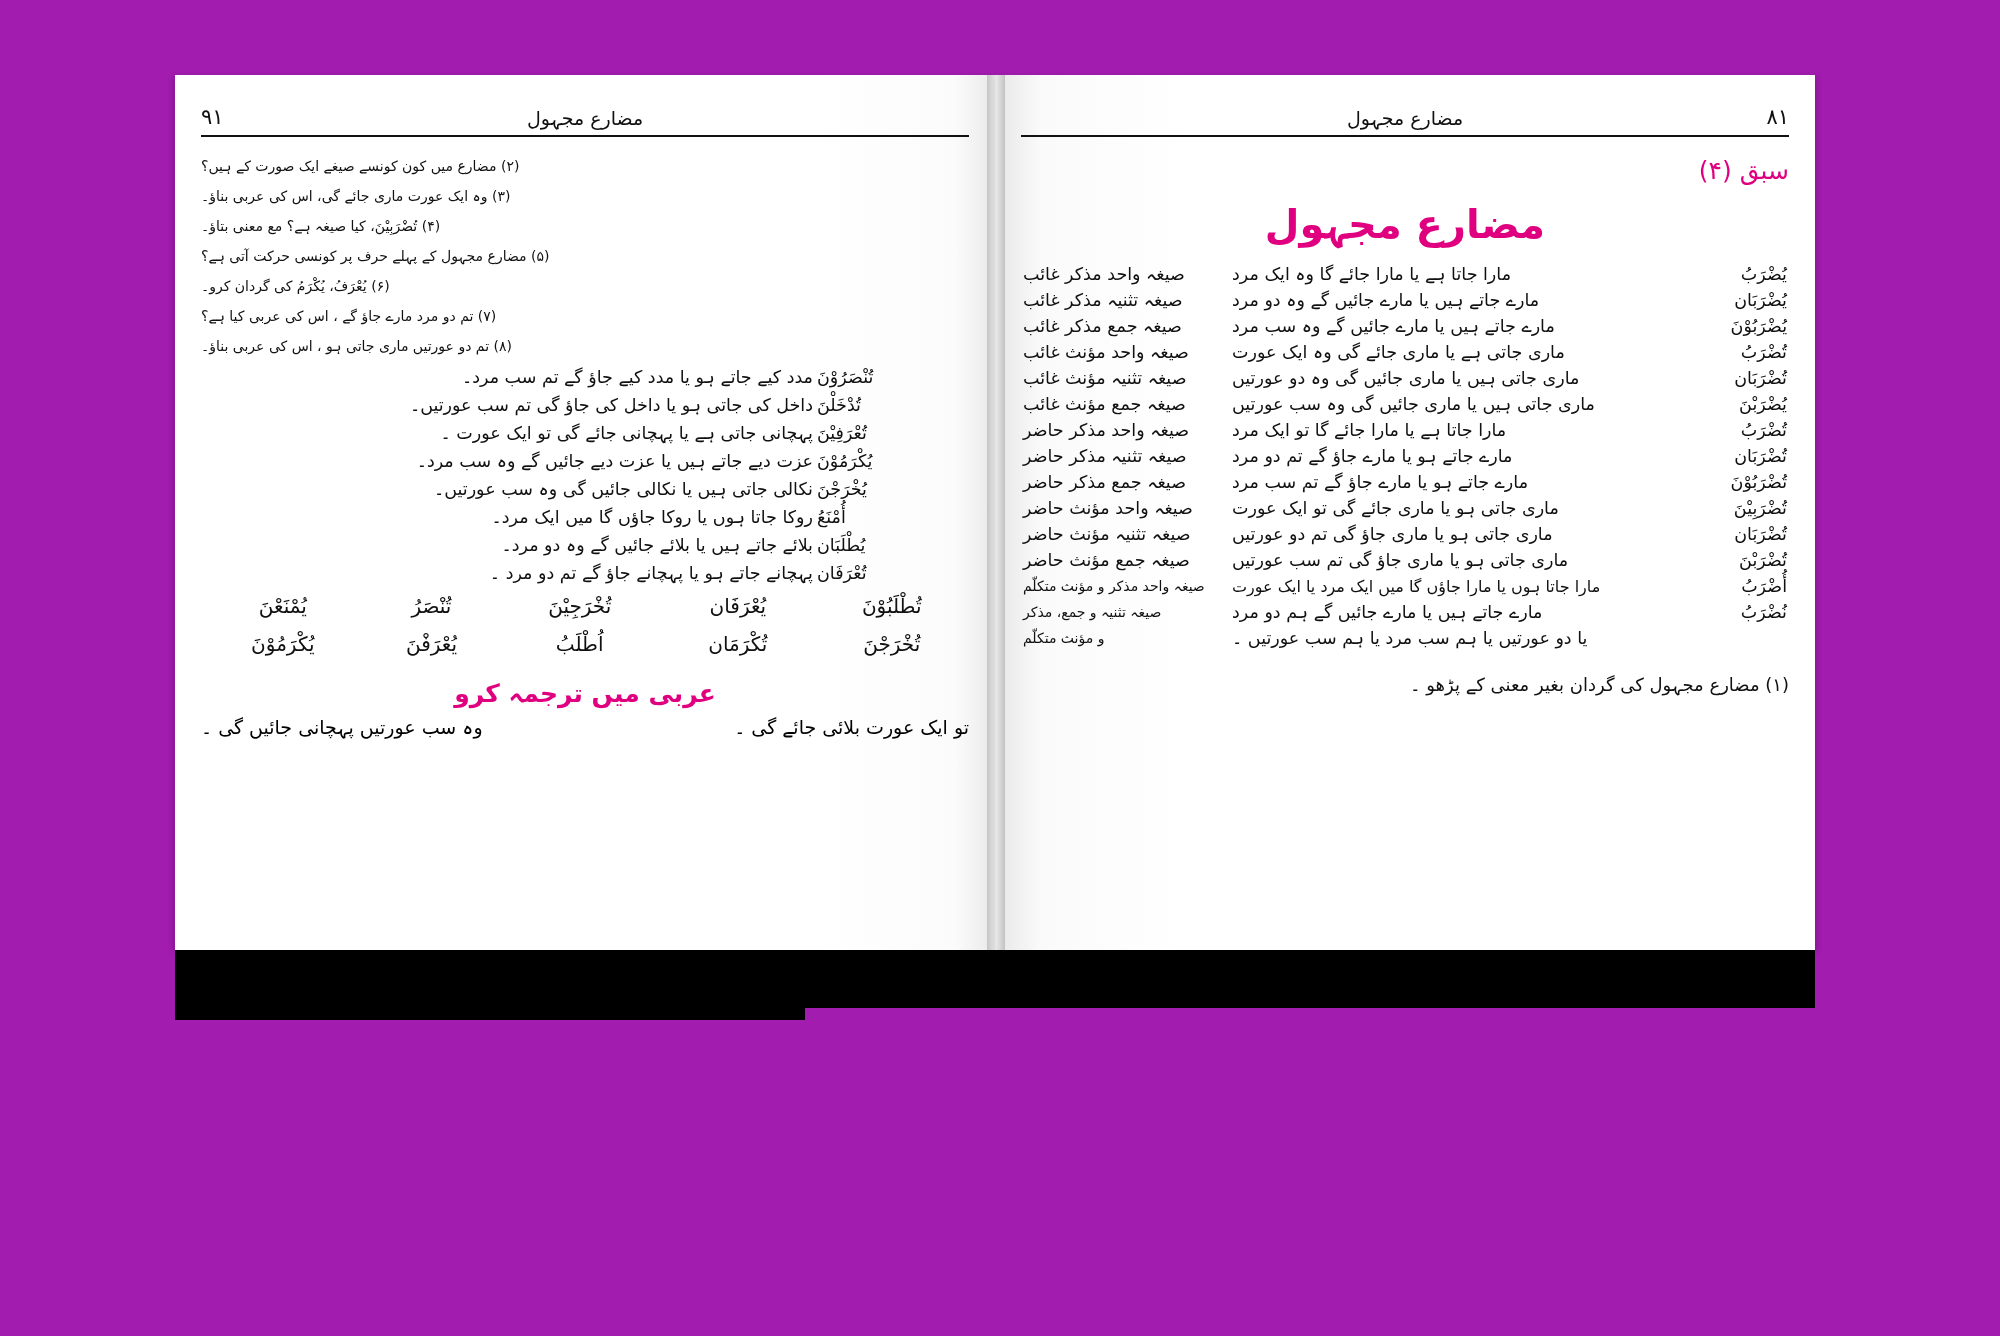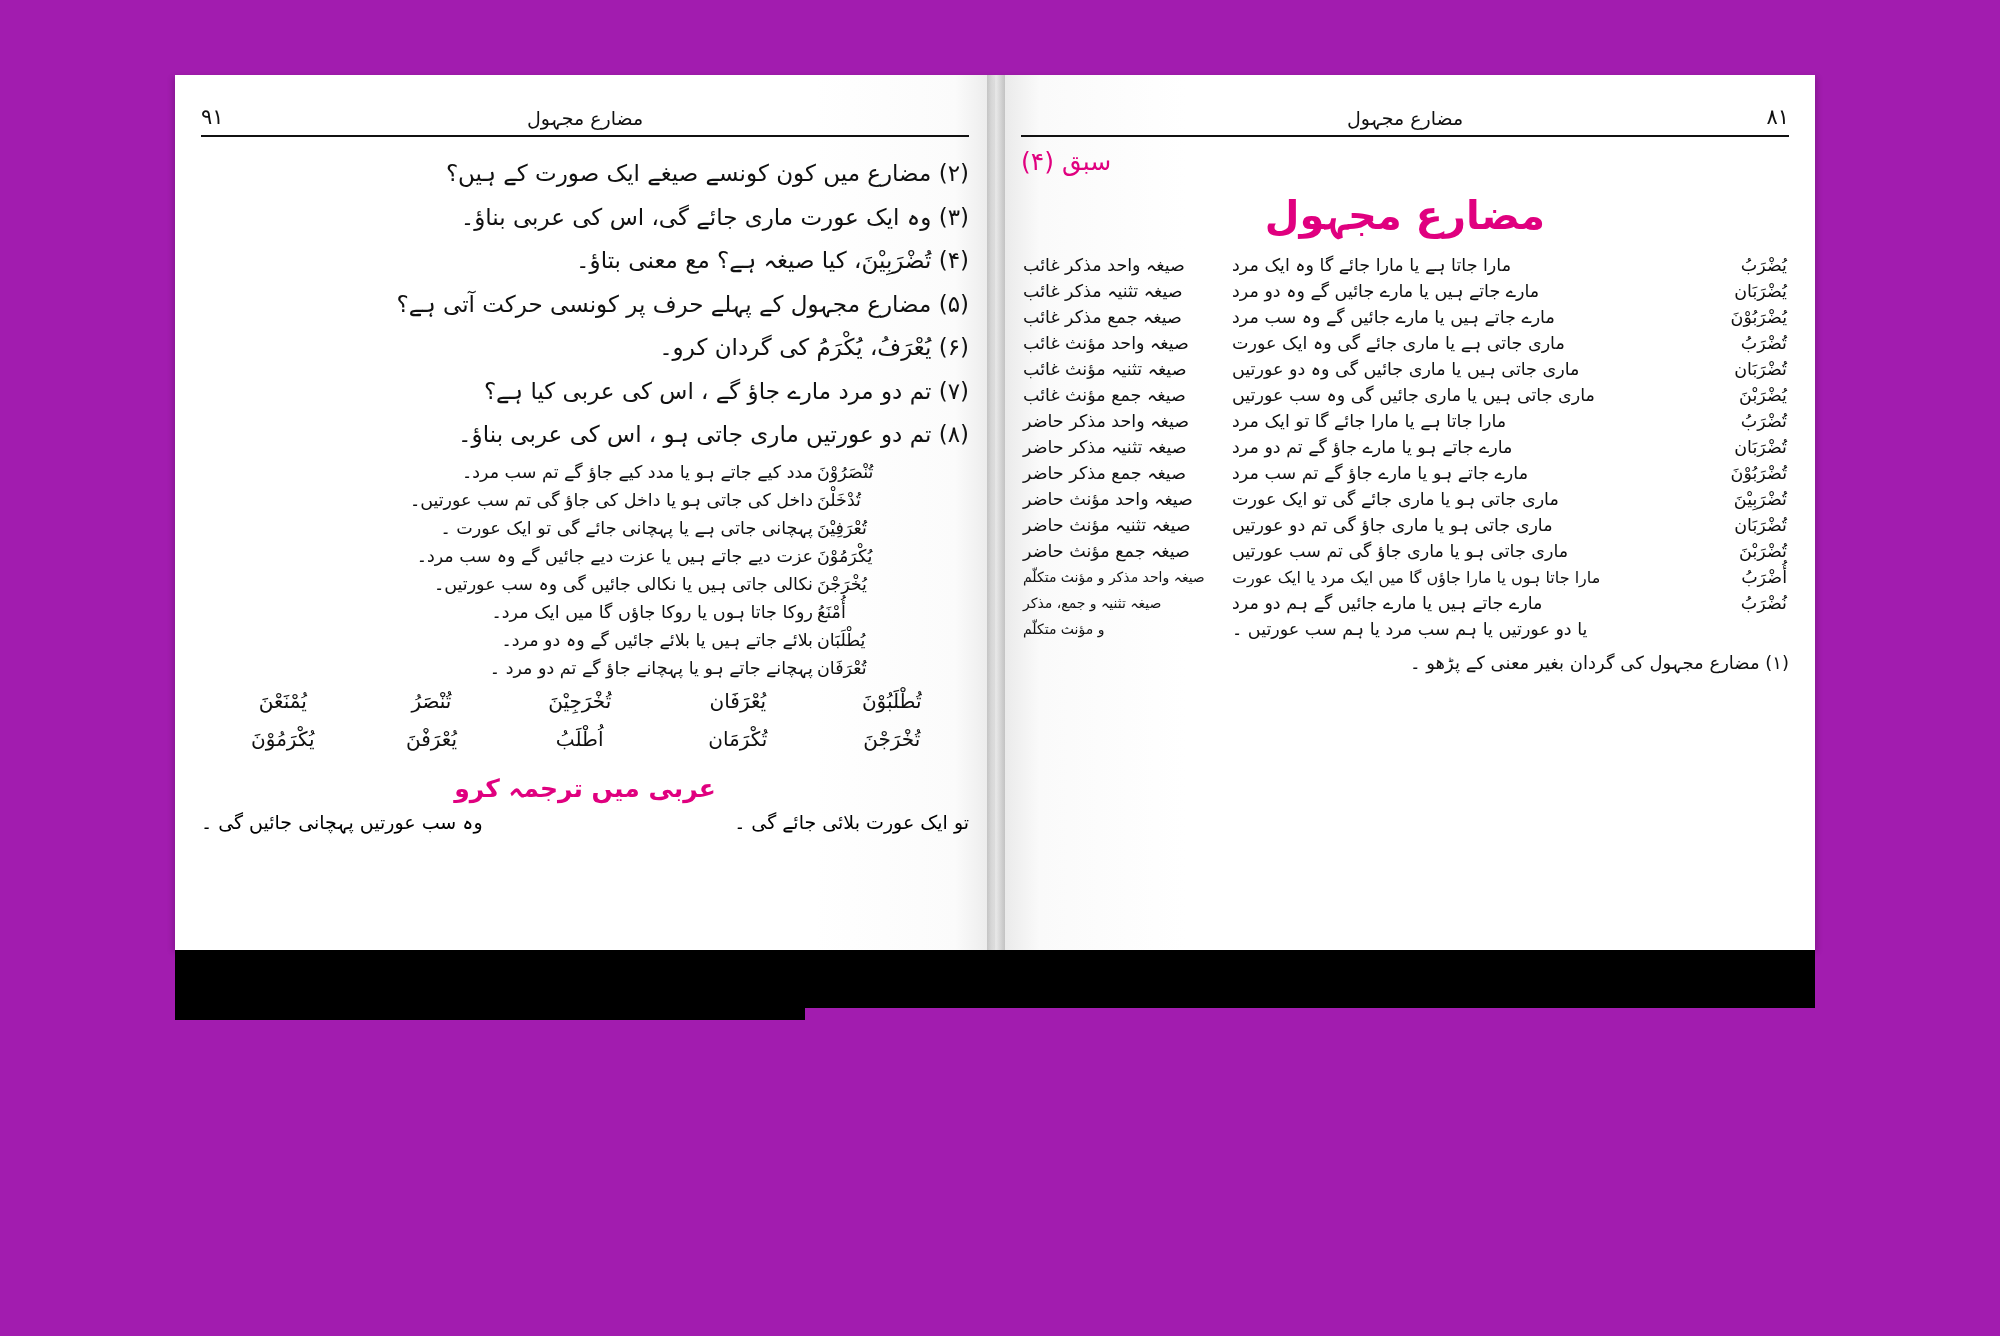--- a/index.html
+++ b/index.html
@@ -23,34 +23,34 @@
   
   .hdr{position:absolute;top:28px;left:0;right:0;height:34px;}
   .hdr .rule{position:absolute;left:26px;right:26px;top:32px;height:2px;background:#111;}
   .hdr .pgno{position:absolute;font-size:21px;color:#111;top:2px;}
   .hdr .ttl{position:absolute;font-size:19px;color:#111;top:4px;}
 
   .urdu{font-family:"DejaVu Sans","Liberation Sans",sans-serif;direction:rtl;unicode-bidi:bidi-override;}
 
   .content{position:absolute;left:26px;right:26px;top:72px;bottom:14px;direction:rtl;}
 
-  .lesson-no{text-align:left;font-size:25px;color:#e0007f;margin-top:0;}
+  .lesson-no{text-align:right;font-size:25px;color:#e0007f;margin-top:9px;}
   .lesson-title{text-align:center;font-size:40px;color:#e0007f;margin-top:16px;margin-bottom:14px;font-weight:bold;}
 
   table.conj{width:100%;border-collapse:collapse;direction:rtl;}
   table.conj td{padding:3px 2px;vertical-align:middle;font-size:17.5px;color:#111;white-space:nowrap;}
   td.ar{color:#e0007f;font-size:21px;width:118px;text-align:right;padding-right:4px;}
   td.mean{text-align:left;font-size:17.5px;}
   td.sigha{text-align:left;font-size:15.5px;width:205px;}
 
   .q-head{color:#e0007f;font-size:24px;margin-top:12px;text-align:right;}
-  .q-line{font-size:18px;color:#111;text-align:right;margin-top:7px;line-height:1.5;}
+  .q-line{font-size:18px;color:#111;text-align:right;margin-top:20px;line-height:1.5;}
 
   
-  .qlist .q-line{margin-top:9px;font-size:23px;text-align:right;}
+  .qlist .q-line{margin-top:9px;font-size:14px;text-align:left;}
   table.vocab{width:100%;border-collapse:collapse;direction:rtl;margin-top:6px;}
   table.vocab td{padding:4px 2px;font-size:17.5px;color:#111;vertical-align:middle;}
   td.vword{color:#111;font-size:20px;width:150px;text-align:left;}
   td.vmean{text-align:right;font-size:17px;}
   .section-head{color:#e0007f;font-size:25px;text-align:center;margin:16px 0 8px 0;font-weight:bold;}
   table.grid{width:100%;border-collapse:collapse;direction:rtl;}
   table.grid td{font-size:20px;color:#111;text-align:center;padding:7px 2px;}
   .two-col{display:flex;direction:rtl;justify-content:space-between;margin-top:6px;font-size:19px;}
 </style>
 </head>

